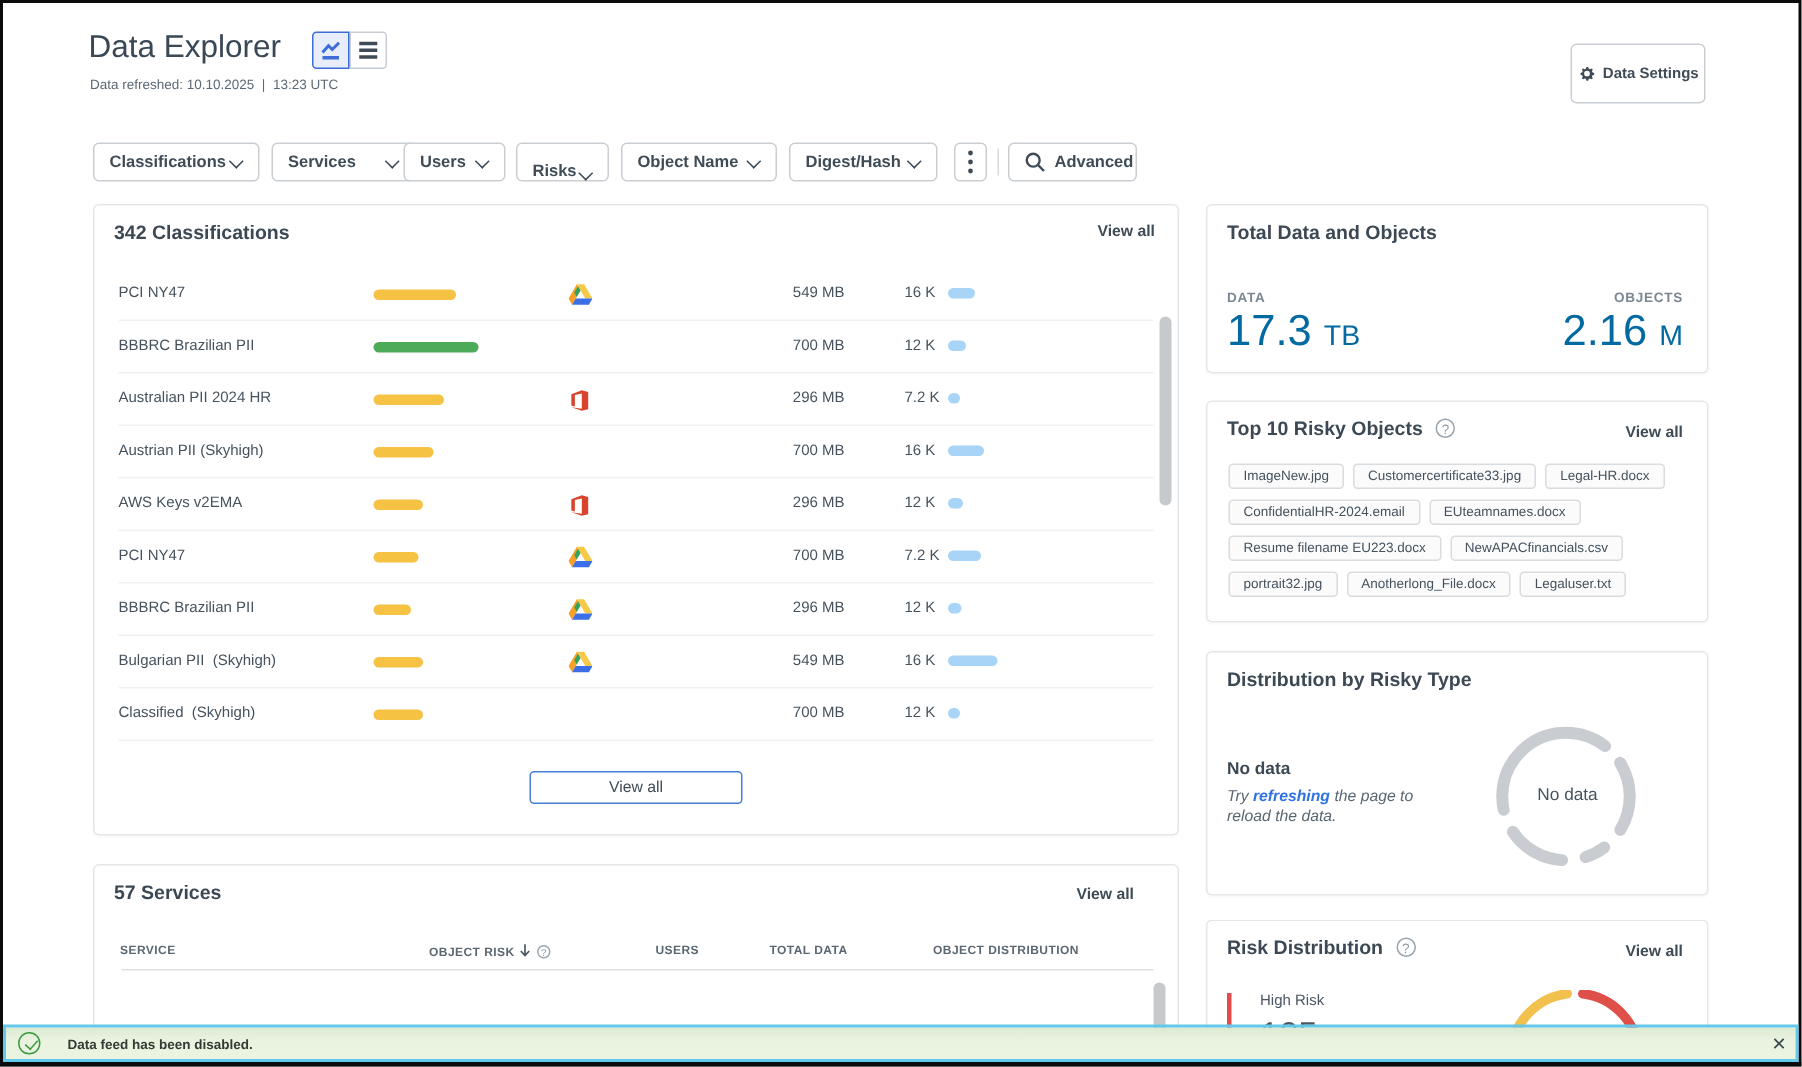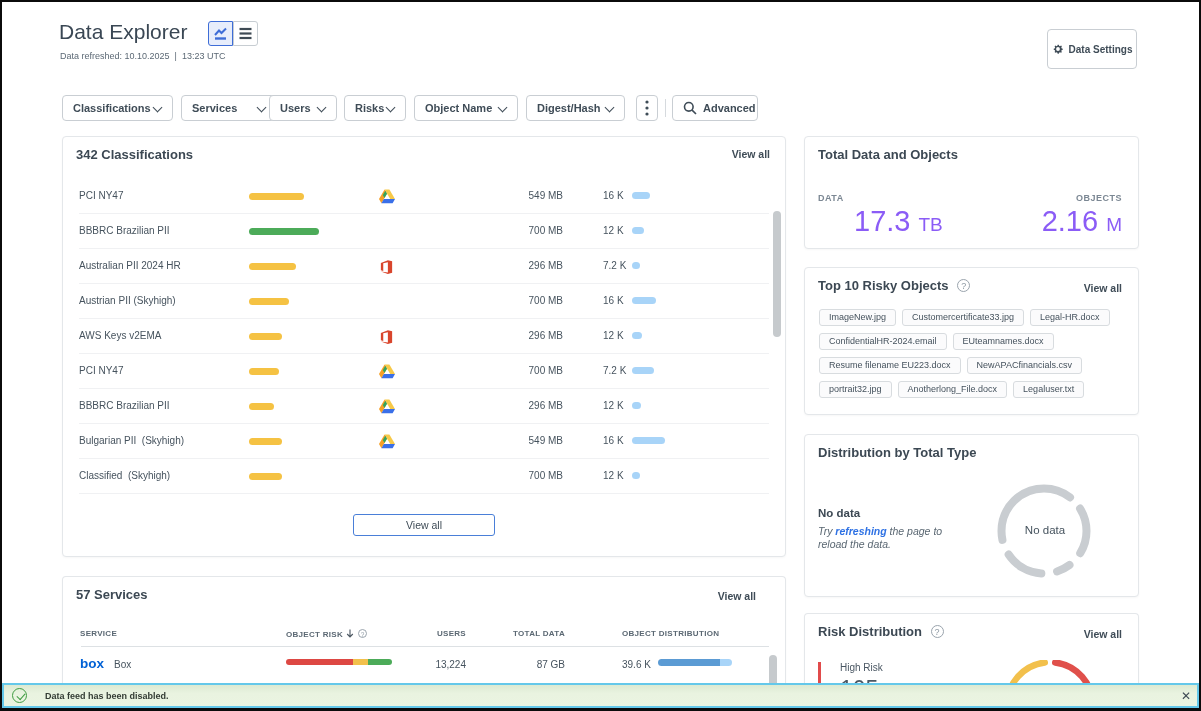--- a/index.html
+++ b/index.html
@@ -58,21 +58,21 @@
 #cardB .ctitle { position:absolute; left:13px; top:10px; }
 #cardB .viewall { top:13px; right:29px; }
 .th { position:absolute; top:52px; font-size:8px; font-weight:bold; letter-spacing:.3px; color:#5b6873; white-space:nowrap; }
 #bhline { position:absolute; left:18px; right:16px; top:69px; border-bottom:1px solid #dde1e4; }
 #brow { position:absolute; left:17px; right:14px; top:70px; height:35px; }
 #bscroll { position:absolute; left:706px; top:78px; width:8px; height:60px; border-radius:4px; background:#c6cacd; }
 
 #cardC { left:804px; top:136px; width:335px; height:113px; }
 #cardC .ctitle { position:absolute; left:13px; top:10px; }
 .kpilabel { position:absolute; top:56px; font-size:9px; font-weight:bold; letter-spacing:.5px; color:#7b8793; }
-.kpival { position:absolute; top:68px; font-size:29px; color:#8b5cf6; white-space:nowrap;margin-left:36px; }
+.kpival { position:absolute; top:68px; font-size:29px; color:#0369a1; white-space:nowrap; }
 .kpiunit { font-size:19px; }
 
 #cardD { left:804px; top:267px; width:335px; height:148px; }
 #cardD .ctitle { position:absolute; left:13px; top:10px; }
 #cardD .viewall { top:14px; right:16px; }
 #chips { position:absolute; left:14px; top:41px; width:318px; line-height:0; }
 .chip {
   display:inline-block; margin:0 6px 7px 0; padding:2px 9px 3px; font-size:9px; line-height:10px; color:#45525d;
   background:#fbfbfc; border:1px solid #d8dcdf; border-radius:3px; white-space:nowrap; vertical-align:top;
 }
@@ -130,21 +130,21 @@
   <div class="btn" id="settings">
     <svg width="12" height="12" viewBox="0 0 24 24">
       <path fill="#3f4c57" fill-rule="evenodd" d="M12 8.2a3.8 3.8 0 1 0 0 7.6 3.8 3.8 0 0 0 0-7.6zm9.5 5.3l-2.4 1c-.1.5-.3 1-.5 1.4l1.1 2.3-1.5 1.5-2.3-1.1c-.4.2-.9.4-1.4.5l-1 2.4h-2.1l-1-2.4c-.5-.1-1-.3-1.4-.5l-2.3 1.1-1.5-1.5 1.1-2.3c-.2-.4-.4-.9-.5-1.4l-2.4-1v-2.1l2.4-1c.1-.5.3-1 .5-1.4L5.2 6.7l1.5-1.5L9 6.3c.4-.2.9-.4 1.4-.5l1-2.4h2.1l1 2.4c.5.1 1 .3 1.4.5l2.3-1.1 1.5 1.5-1.1 2.3c.2.4.4.9.5 1.4l2.4 1v2.1z"></path>
     </svg>
     <span>Data Settings</span>
   </div>
 
   <div class="btn filter" style="left:62px; width:111px;">Classifications <span class="chev"></span></div>
   <div class="btn filter" style="left:181px; width:96px;">Services <span class="chev"></span></div>
   <div class="btn filter" style="left:269px; width:68px;">Users <span class="chev"></span></div>
-  <div class="btn filter" style="left:344px; width:62px;">Risks <span class="chev"></span></div>
+  <div class="btn filter" style="left:344px; width:62px;align-items:flex-end;">Risks <span class="chev"></span></div>
   <div class="btn filter" style="left:414px; width:104px;">Object Name <span class="chev"></span></div>
   <div class="btn filter" style="left:526px; width:99px;">Digest/Hash <span class="chev"></span></div>
   <div class="btn" id="kebab">
     <svg width="4" height="16" viewBox="0 0 4 16">
       <circle cx="2" cy="2" r="1.6" fill="#3f4c57"></circle>
       <circle cx="2" cy="8" r="1.6" fill="#3f4c57"></circle>
       <circle cx="2" cy="14" r="1.6" fill="#3f4c57"></circle>
     </svg>
   </div>
   <div id="fdivider"></div>
@@ -266,40 +266,20 @@
     <div class="th" style="left:17px;">SERVICE</div>
     <div class="th" style="left:223px;">OBJECT RISK
       <svg width="8" height="9" viewBox="0 0 8 9" style="vertical-align:-1px">
         <path d="M4 0.5 V7.5 M1.2 5 L4 8 L6.8 5" fill="none" stroke="#4a5560" stroke-width="1.1"></path>
       </svg>
       <span class="qmark">?</span></div>
     <div class="th" style="left:343px; width:60px; text-align:right;">USERS</div>
     <div class="th" style="left:430px; width:72px; text-align:right;">TOTAL DATA</div>
     <div class="th" style="left:559px;">OBJECT DISTRIBUTION</div>
     <div id="bhline"></div>
-    <div id="brow">
-  <div style="position:absolute;left:0;top:9px;">
-    <svg width="27" height="15" viewBox="0 0 54 30">
-          <text x="0" y="24" font-family="Liberation Sans" font-weight="bold" font-size="27" fill="#0061d5">box</text>
-        </svg>
-  </div>
-  <div class="cname" style="left:34px; top:12px;">Box</div>
-  <div style="position:absolute; left:206px; top:12px; height:6px; width:106px; border-radius:3px; overflow:hidden; display:flex;">
-    <div style="width:67px;background:#dd4843"></div>
-        <div style="width:15px;background:#f2c04c"></div>
-        <div style="width:24px;background:#4cab59"></div>
-  </div>
-  <div class="cname" style="left:326px; width:60px; text-align:right; top:12px;">13,224</div>
-  <div class="cname" style="left:425px; width:60px; text-align:right; top:12px;">87 GB</div>
-  <div class="cname" style="left:542px; top:12px;">39.6 K</div>
-  <div style="position:absolute; left:578px; top:12px; height:7px; width:74px; border-radius:3.5px; overflow:hidden; display:flex;">
-    <div style="width:62px;background:#5b9bd4"></div>
-        <div style="width:12px;background:#a8d4f8"></div>
-  </div>
-    </div>
     <div id="bscroll"></div>
   </div>
 
   <div class="card" id="cardC">
     <div class="ctitle">Total Data and Objects</div>
     <div class="kpilabel" style="left:13px;">DATA</div>
     <div class="kpival" style="left:13px;">17.3 <span class="kpiunit">TB</span></div>
     <div class="kpilabel" style="right:16px;">OBJECTS</div>
     <div class="kpival" style="right:16px;">2.16 <span class="kpiunit">M</span></div>
   </div>
@@ -309,21 +289,21 @@
     <div class="viewall">View all</div>
     <div id="chips">
       <span class="chip">ImageNew.jpg</span><span class="chip">Customercertificate33.jpg</span><span class="chip">Legal-HR.docx</span>
       <span class="chip">ConfidentialHR-2024.email</span><span class="chip">EUteamnames.docx</span>
       <span class="chip">Resume filename EU223.docx</span><span class="chip">NewAPACfinancials.csv</span>
       <span class="chip">portrait32.jpg</span><span class="chip">Anotherlong_File.docx</span><span class="chip">Legaluser.txt</span>
     </div>
   </div>
 
   <div class="card" id="cardE">
-    <div class="ctitle">Distribution by Total Type</div>
+    <div class="ctitle">Distribution by Risky Type</div>
     <div id="nodata1">No data</div>
     <div id="nodatatxt">Try <a>refreshing</a> the page to reload the data.</div>
   </div>
   <svg id="donut" width="94" height="94" viewBox="0 0 94 94">
     <circle cx="47" cy="47" r="42.5" fill="none" stroke="#c9cdd1" stroke-width="8" stroke-linecap="round" stroke-dasharray="28 15 47 16 14 16 39 16 76" transform="rotate(-90 47 47)"></circle>
   </svg>
   <div id="donutlabel">No data</div>
 
   <div class="card" id="cardF">
     <div class="ctitle">Risk Distribution <span class="qmark">?</span></div>

